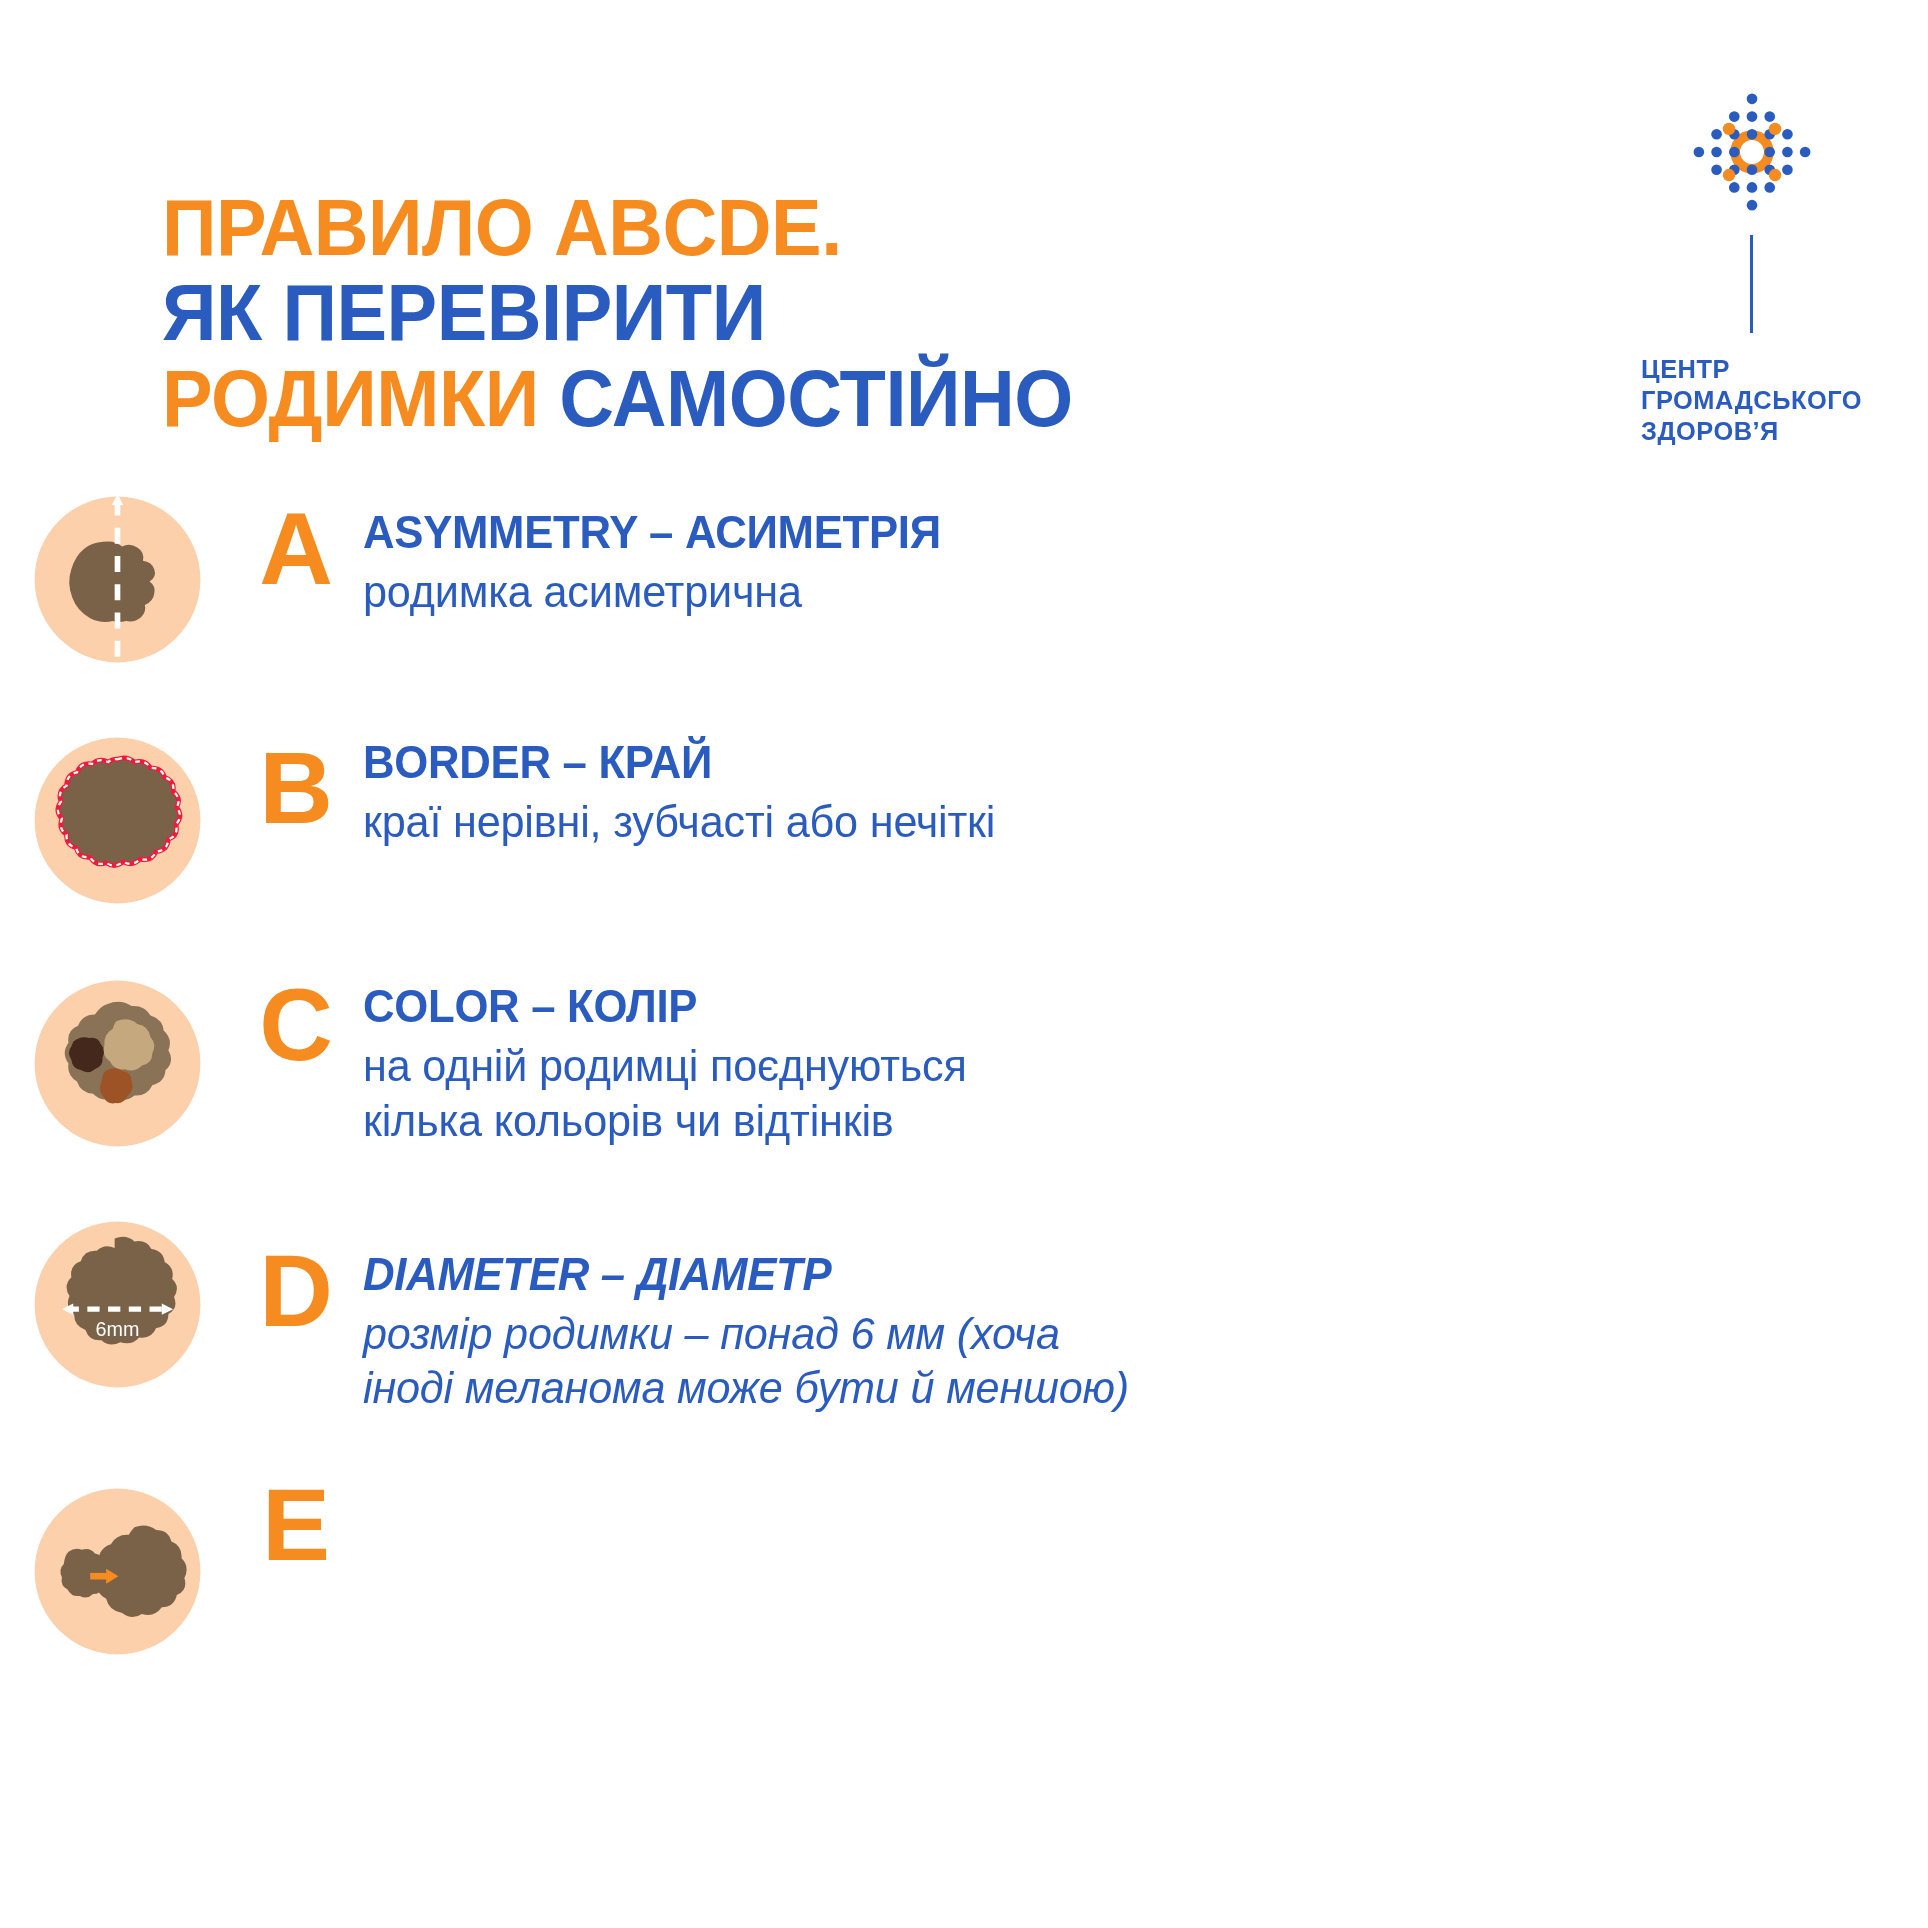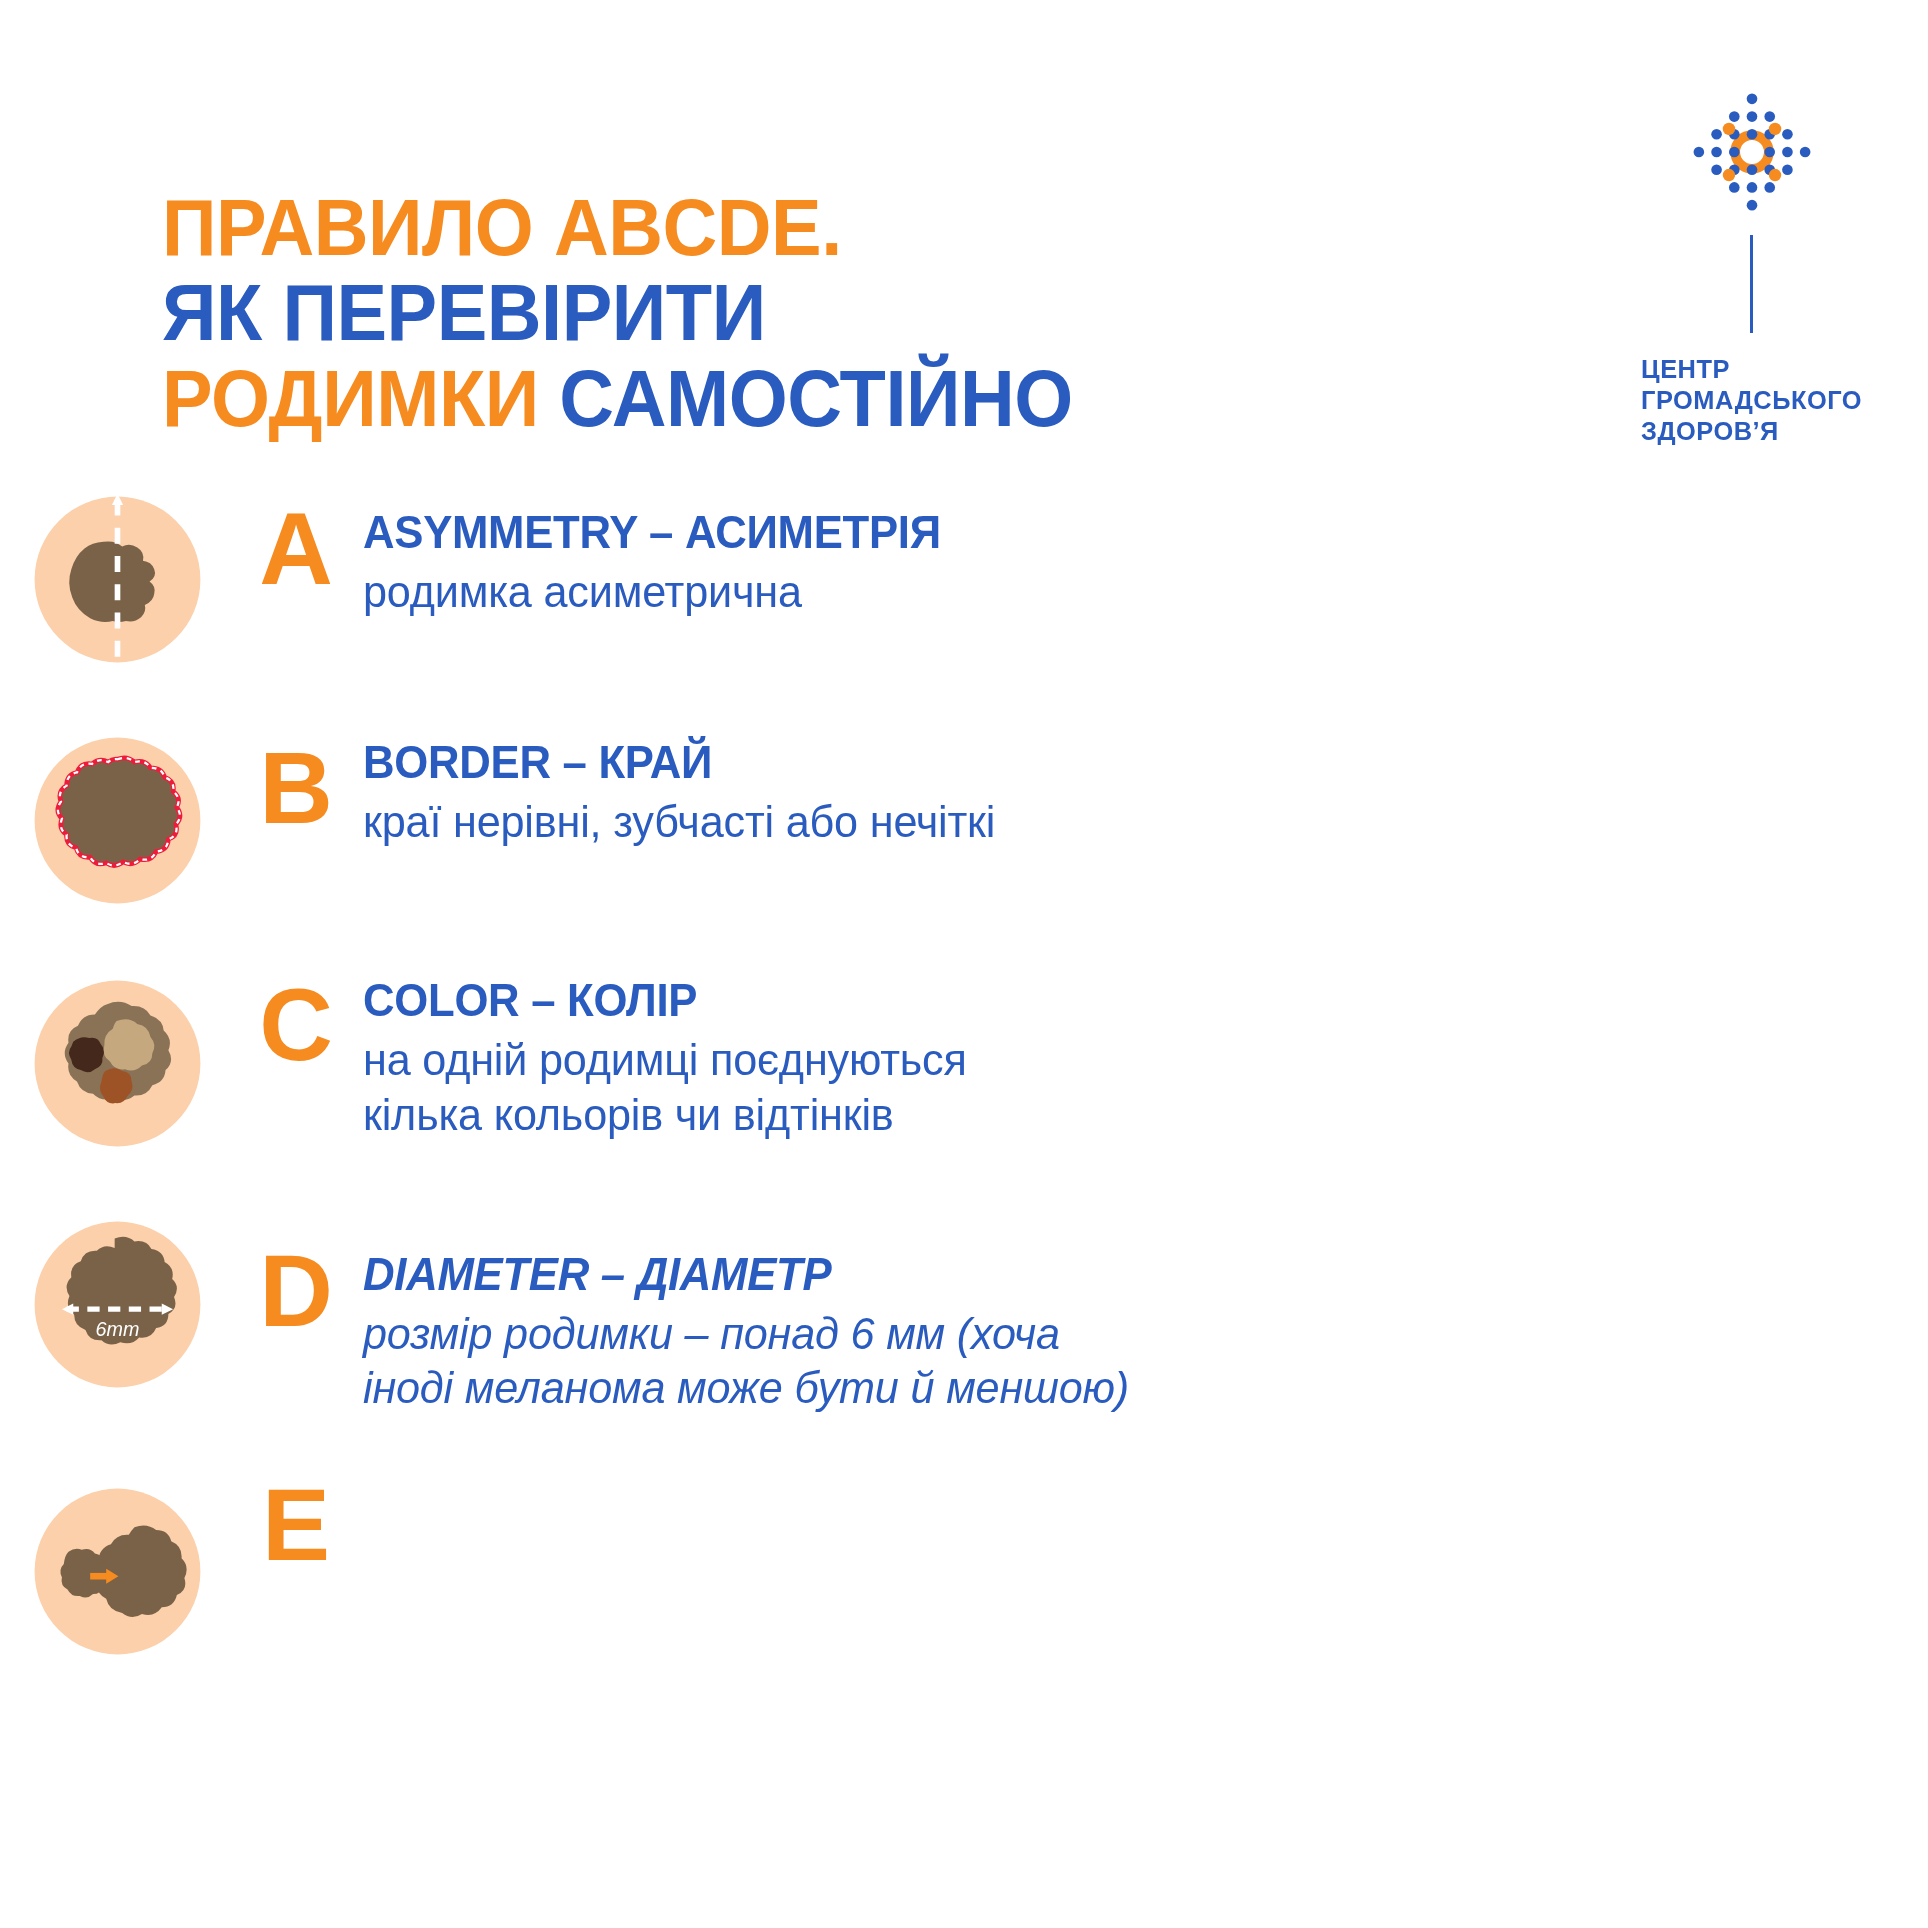--- a/index.html
+++ b/index.html
@@ -78,21 +78,20 @@
     display: flex;
     align-items: flex-start;
     position: relative;
   }
   .row-icon {
     width: 235px;
     flex: 0 0 235px;
     display: flex;
     justify-content: center;
     align-items: flex-start;
-    font-style: italic;
   }
   .row-icon svg { display: block; }
   .row-letter {
     flex: 0 0 122px;
     width: 122px;
     font-family: "Liberation Sans", sans-serif;
     font-weight: bold;
     font-size: 102px;
     line-height: 1;
     color: #F68B1F;
@@ -136,21 +135,21 @@
 
   .row-a .row-icon, .row-b .row-icon { padding-top: 0px; }
   .row-a .row-letter { margin-top: 7.5px; }
   .row-b .row-letter { margin-top: 5.6px; }
   .row-c .row-letter { margin-top: 5.6px; }
   .row-d .row-letter { margin-top: 40px; }
   .row-e .row-letter { margin-top: 9.4px; }
 
   .row-a .row-body { margin-top: 17px; }
   .row-b .row-body { margin-top: 6px; }
-  .row-c .row-body { margin-top: 7px; }
+  .row-c .row-body { margin-top: 13px; }
   .row-d .row-body { margin-top: 49px; font-style: italic; }
   .row-e .row-body { margin-top: 21px; }
 
   .row-c .row-icon { padding-top: 5.6px; }
   .row-d .row-icon { padding-top: 15px; }
   .row-e .row-icon { padding-top: 17px; }
 </style>
 </head>
 <body>
 

